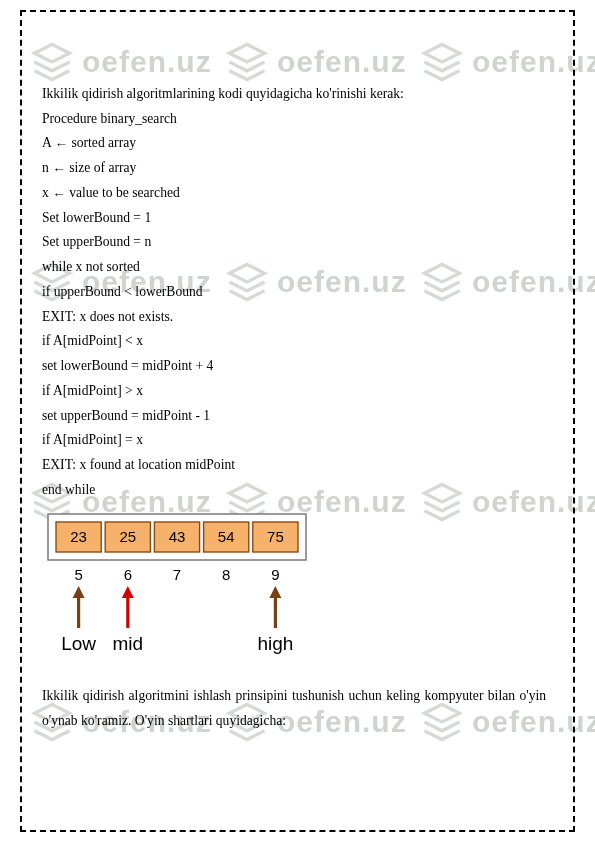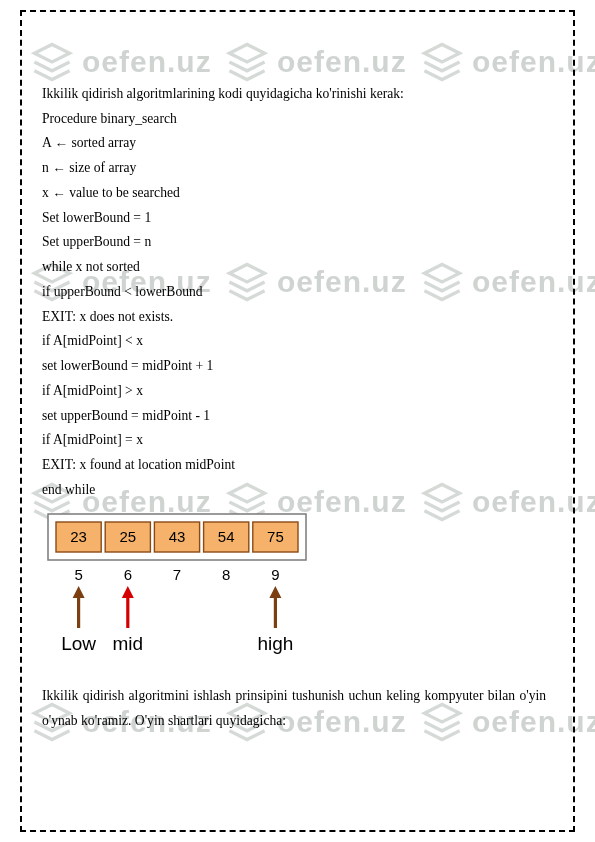--- a/index.html
+++ b/index.html
@@ -190,21 +190,21 @@
   <p>Procedure binary_search</p>
   <p>A ← sorted array</p>
   <p>n ← size of array</p>
   <p>x ← value to be searched</p>
   <p>Set lowerBound = 1</p>
   <p>Set upperBound = n</p>
   <p>while x not sorted</p>
   <p>if upperBound &lt; lowerBound</p>
   <p>EXIT: x does not exists.</p>
   <p>if A[midPoint] &lt; x</p>
-  <p>set lowerBound = midPoint + 1</p>
+  <p>set lowerBound = midPoint + 4</p>
   <p>if A[midPoint] &gt; x</p>
   <p>set upperBound = midPoint - 1</p>
   <p>if A[midPoint] = x</p>
   <p>EXIT: x found at location midPoint</p>
   <p>end while</p>
 
   <div class="diagram">
     <svg id="bsdiag" viewBox="0 0 270 170" width="270" height="170">
         <rect x="6" y="6" width="258" height="46" fill="#ffffff" stroke="#7a7a7a" stroke-width="1.5"></rect>
         <rect x="14" y="14" width="45.2" height="30" fill="#f6b26b" stroke="#8a4a16" stroke-width="1.4"></rect>

